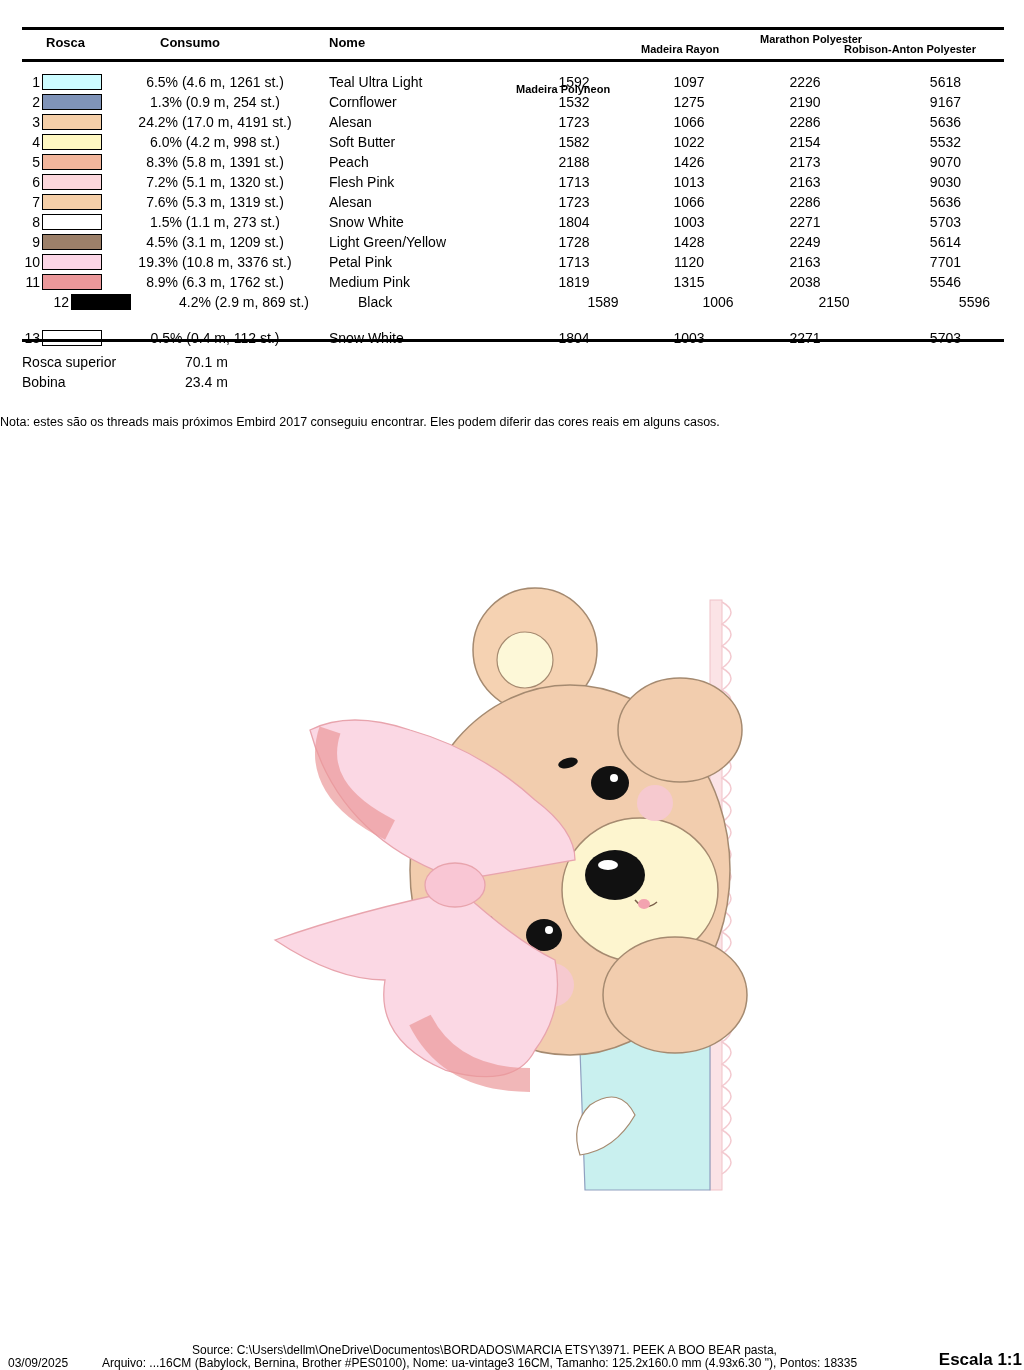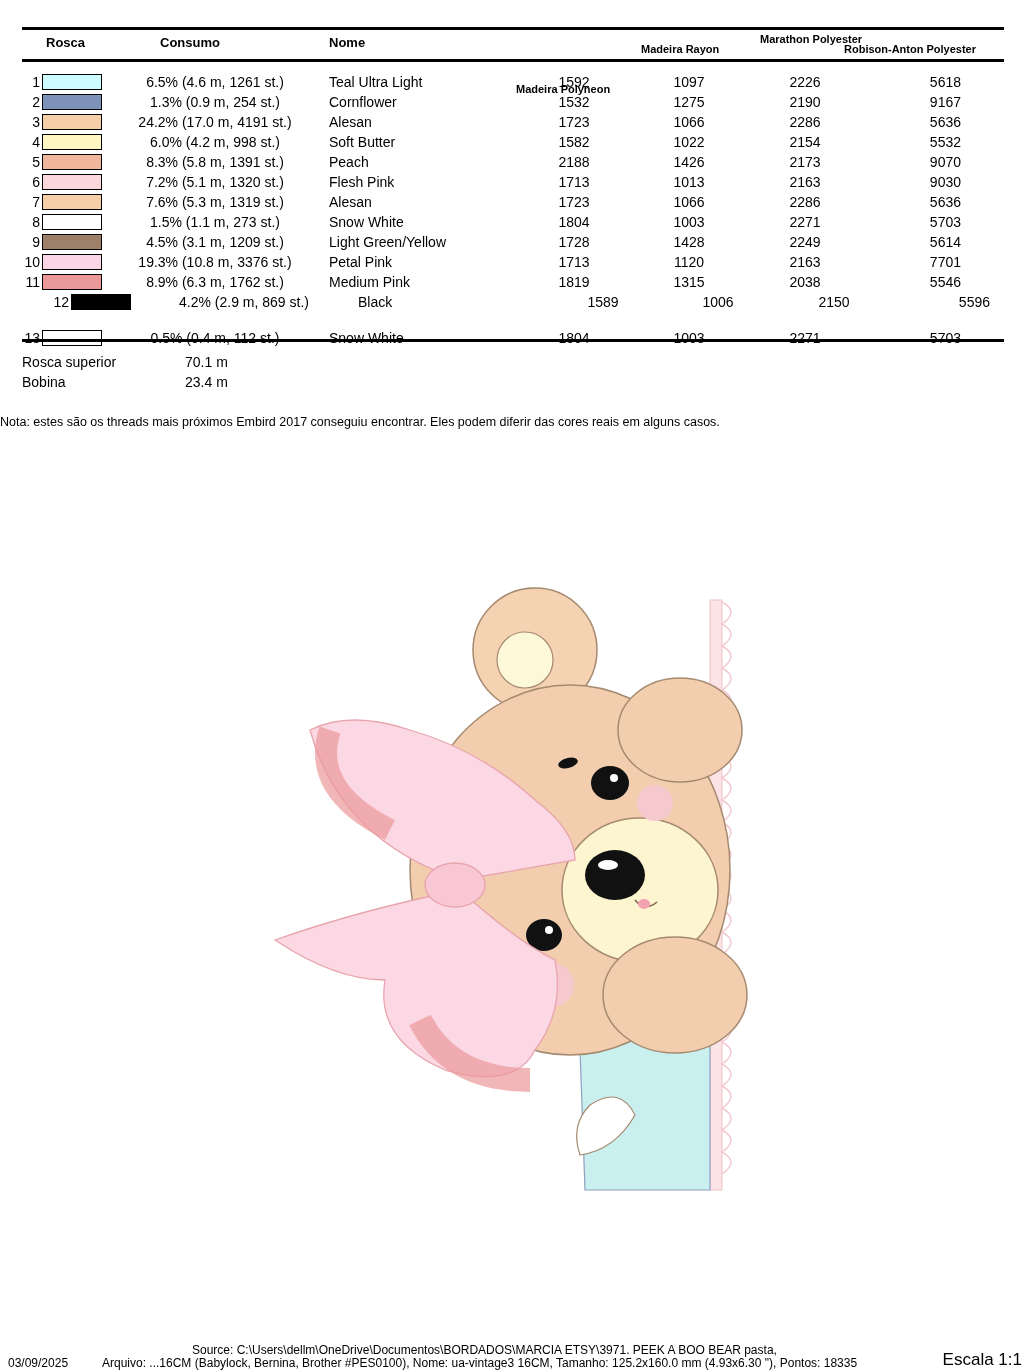--- a/index.html
+++ b/index.html
@@ -16,21 +16,21 @@
   .row .cons { position: absolute; left: 120px; width: 190px; text-align: center; top: 2px; }
   .row .name { position: absolute; left: 329px; top: 2px; }
   .row .c1 { position: absolute; left: 534px; width: 80px; text-align: center; top: 2px; }
   .row .c2 { position: absolute; left: 649px; width: 80px; text-align: center; top: 2px; }
   .row .c3 { position: absolute; left: 765px; width: 80px; text-align: center; top: 2px; }
   .row .c4 { position: absolute; left: 881px; width: 80px; text-align: right; top: 2px; }
   .tot { position: absolute; font-size: 14px; }
   .note { position: absolute; left: 0; top: 415px; font-size: 12.5px; }
   .design { position: absolute; left: 270px; top: 580px; width: 490px; height: 620px; }
   .foot { position: absolute; font-size: 12px; white-space: nowrap; }
-  .scale { position: absolute; right: 2px; top: 1350px; font-weight: normal; font-size: 17px; }
+  .scale { position: absolute; right: 2px; top: 1350px; font-weight: bold; font-size: 17px; }
 </style>
 </head>
 <body>
 
 <div class="rule" style="top:27px;"></div>
 <div class="rule" style="top:59px;"></div>
 
 <div class="hdr" style="left:46px; top:35px;">Rosca</div>
 <div class="hdr" style="left:160px; top:35px;">Consumo</div>
 <div class="hdr" style="left:329px; top:35px;">Nome</div>

